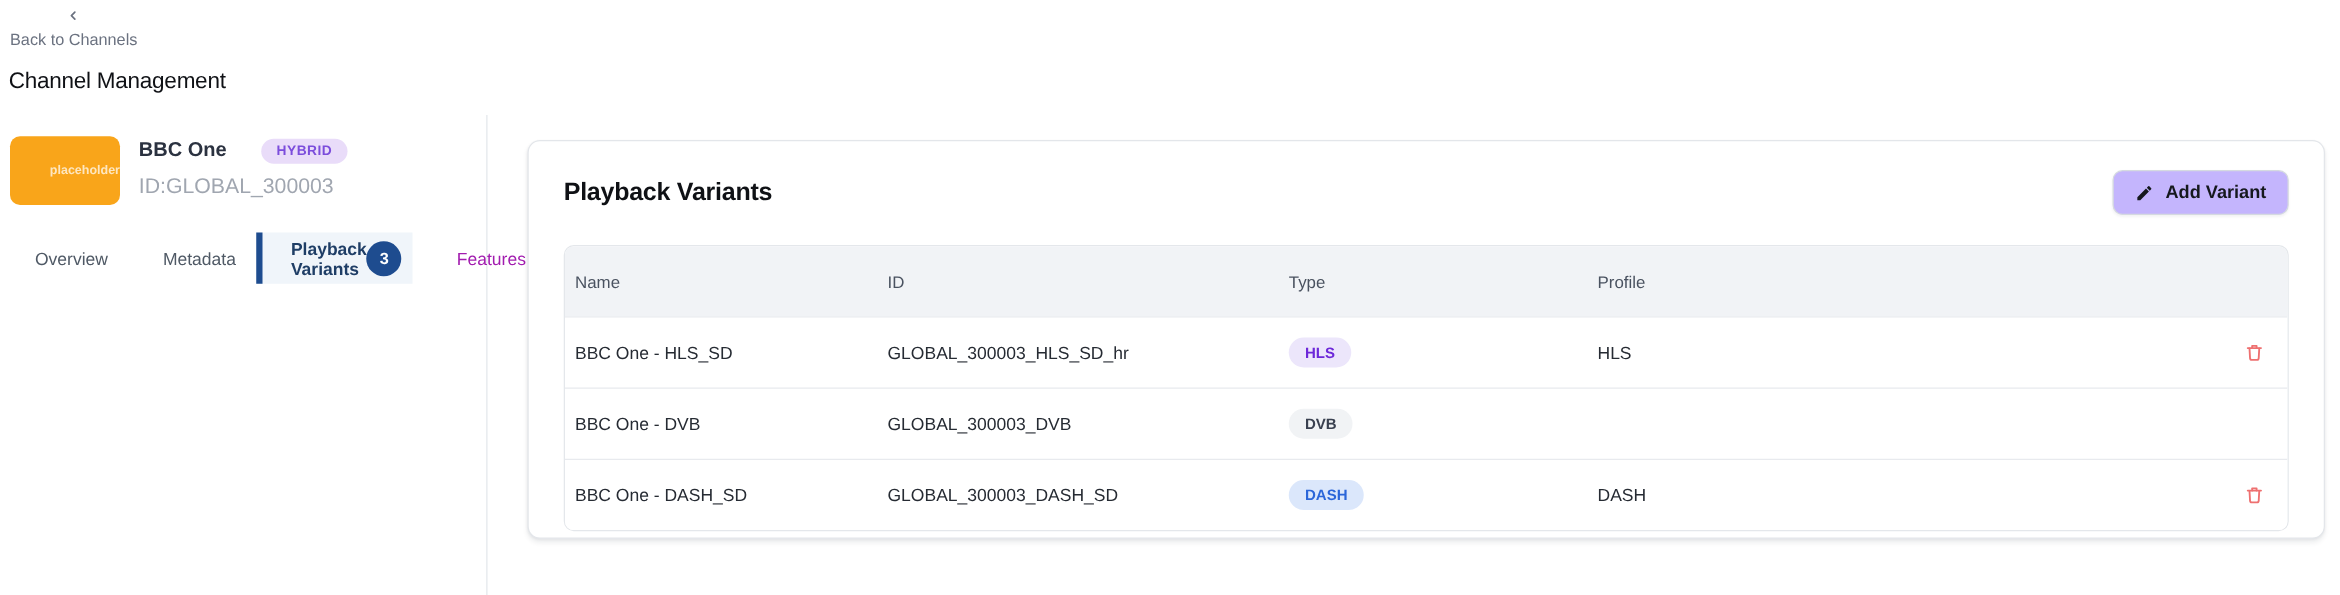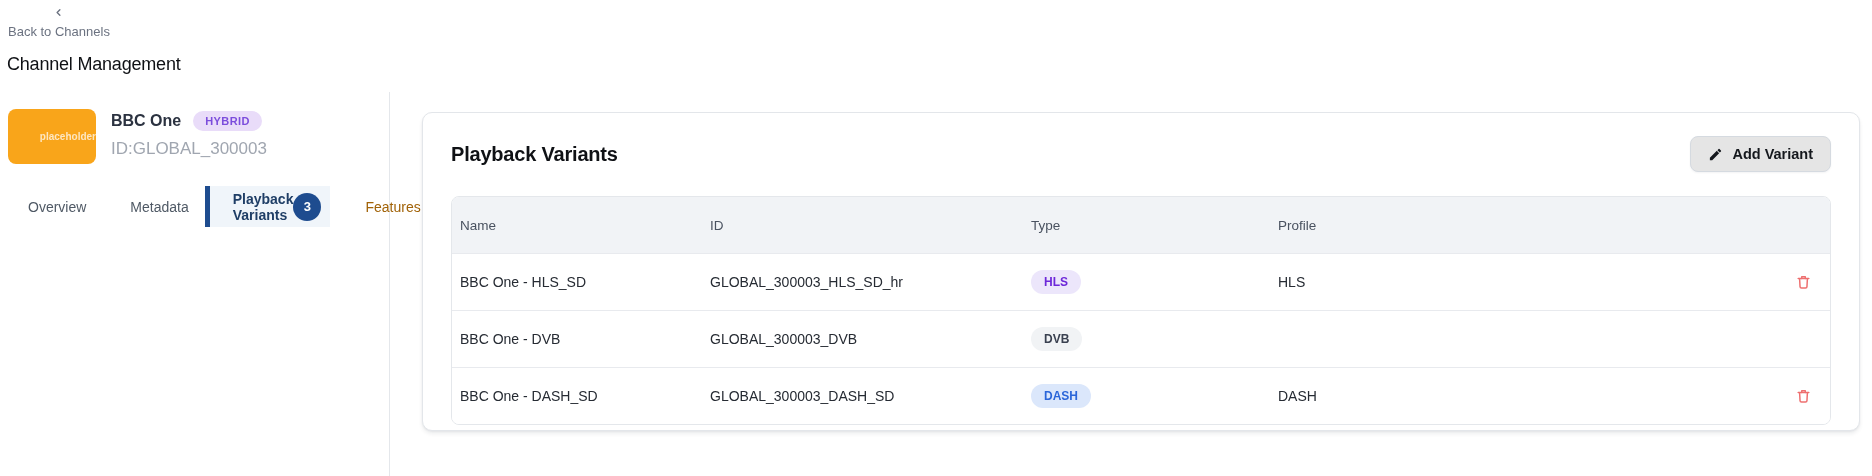--- a/index.html
+++ b/index.html
@@ -35,21 +35,21 @@
     padding-top: 17px;
   }
   .channel-header { display: flex; align-items: flex-start; gap: 15px; padding: 0 8px; }
   .thumb {
     width: 88px; height: 55px; border-radius: 8px;
     background: var(--orange);
     display: flex; align-items: center; justify-content: flex-end;
     font-size: 10px; font-weight: 600; color: rgba(255,255,255,0.72);
   }
   .channel-meta { padding-top: 2px; }
-  .name-row { display: flex; align-items: center; gap: 12px; }
+  .name-row { display: flex; align-items: center; gap: 28px; }
   .channel-name { font-size: 16px; font-weight: 700; color: #2b3240; }
   .hybrid-badge {
     background: var(--hybrid-bg); color: var(--hybrid-text);
     font-size: 11px; font-weight: 700; letter-spacing: 0.4px;
     padding: 4px 12px; border-radius: 999px;
   }
   .channel-id { margin-top: 8px; font-size: 17px; color: #a0a6b0; }
 
   .nav { margin-top: 22px; display: flex; flex-direction: row; gap: 7px; }
   .nav-item {
@@ -58,21 +58,21 @@
     font-size: 14px; font-weight: 500; color: #4f5965;
     cursor: pointer; user-select: none;
   }
   .nav-item.selected {
     background: var(--selected-bg);
     border-left: 5px solid var(--accent);
     padding-left: 23px;
     color: var(--selected-text);
     font-weight: 700;
   }
-  .nav-item.disabled { color: #a16207; cursor: default; text-align: center; }
+  .nav-item.disabled { color: #a21caf; cursor: default; text-align: center; }
   .nav-badge {
     margin-left: auto;
     min-width: 28px; height: 28px; border-radius: 50%;
     display: none; align-items: center; justify-content: center;
     font-size: 13px; font-weight: 600;
   }
   .nav-badge.show { display: inline-flex; }
   .nav-badge.badge-selected { background: var(--count-sel-bg); color: var(--count-sel-text); }
   .nav-badge.badge-default  { background: var(--count-def-bg); color: var(--count-def-text); }
 
@@ -82,21 +82,21 @@
     width: 1438px; height: 319px;
     border: 1px solid #e3e6ea; border-radius: 10px;
     background: #ffffff;
     padding: 23px 28px;
     box-shadow: 0 1px 2px rgba(16,24,40,0.05), 0 3px 4px rgba(16,24,40,0.07);
   }
   .card-header { display: flex; align-items: center; justify-content: space-between; }
   h2.panel-title { font-size: 20px; font-weight: 700; color: #0f1115; letter-spacing: -0.2px; }
   .add-btn {
     display: inline-flex; align-items: center; gap: 9px;
-    background: #e5e5e5; border: 1px solid #d5dae0; border-radius: 8px;
+    background: #c4b5fd; border: 1px solid #d5dae0; border-radius: 8px;
     padding: 9px 17px;
     font-family: inherit; font-size: 14.5px; font-weight: 600; color: #15181d;
     cursor: pointer;
     box-shadow: 0 1px 2px rgba(16,24,40,0.05);
   }
   .add-btn svg { display: block; }
 
   
   .table {
     margin-top: 24px;

